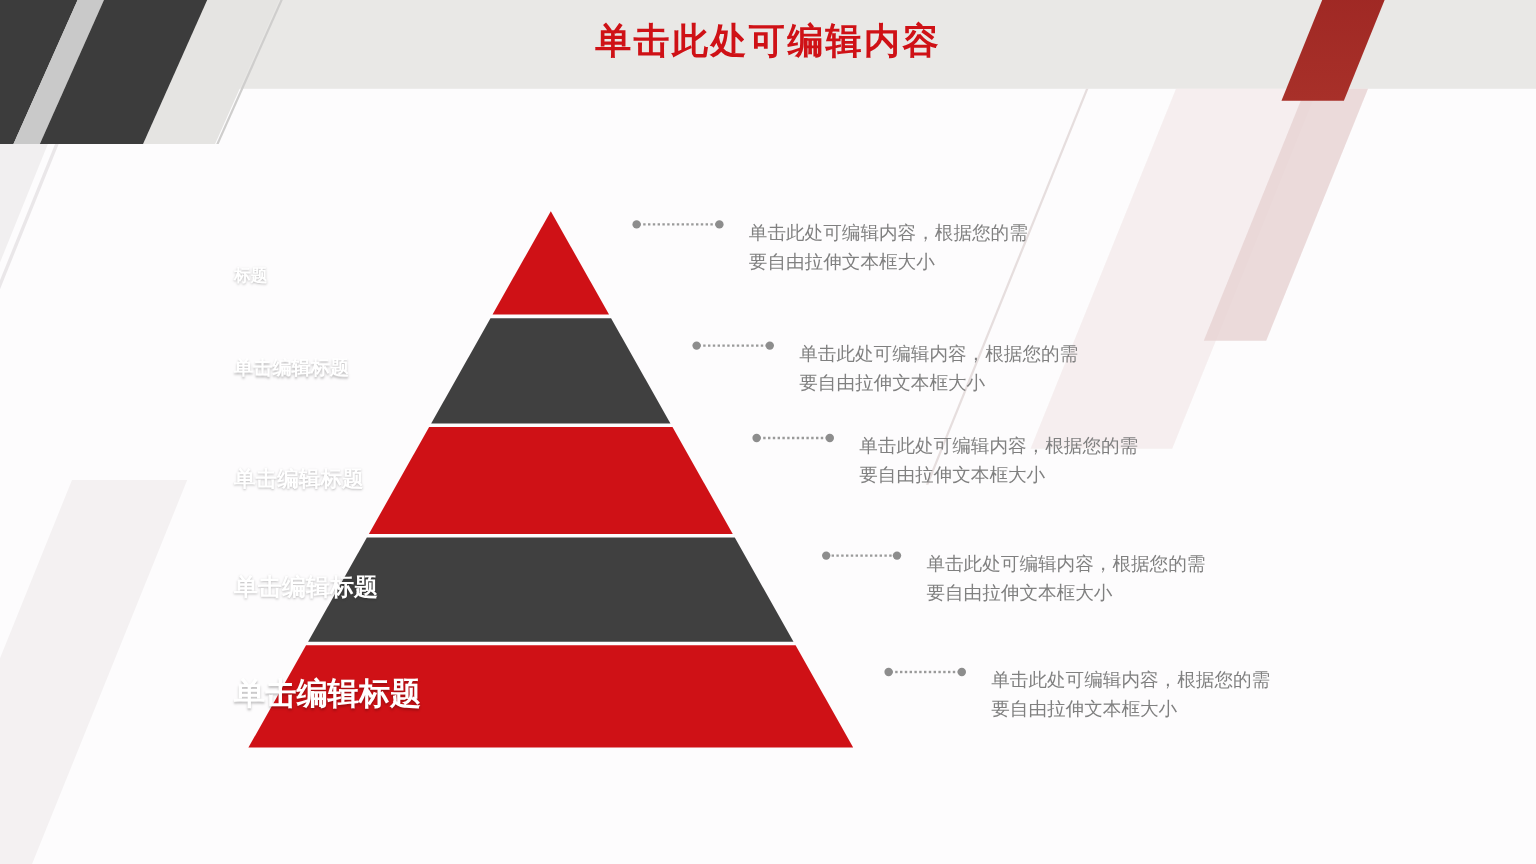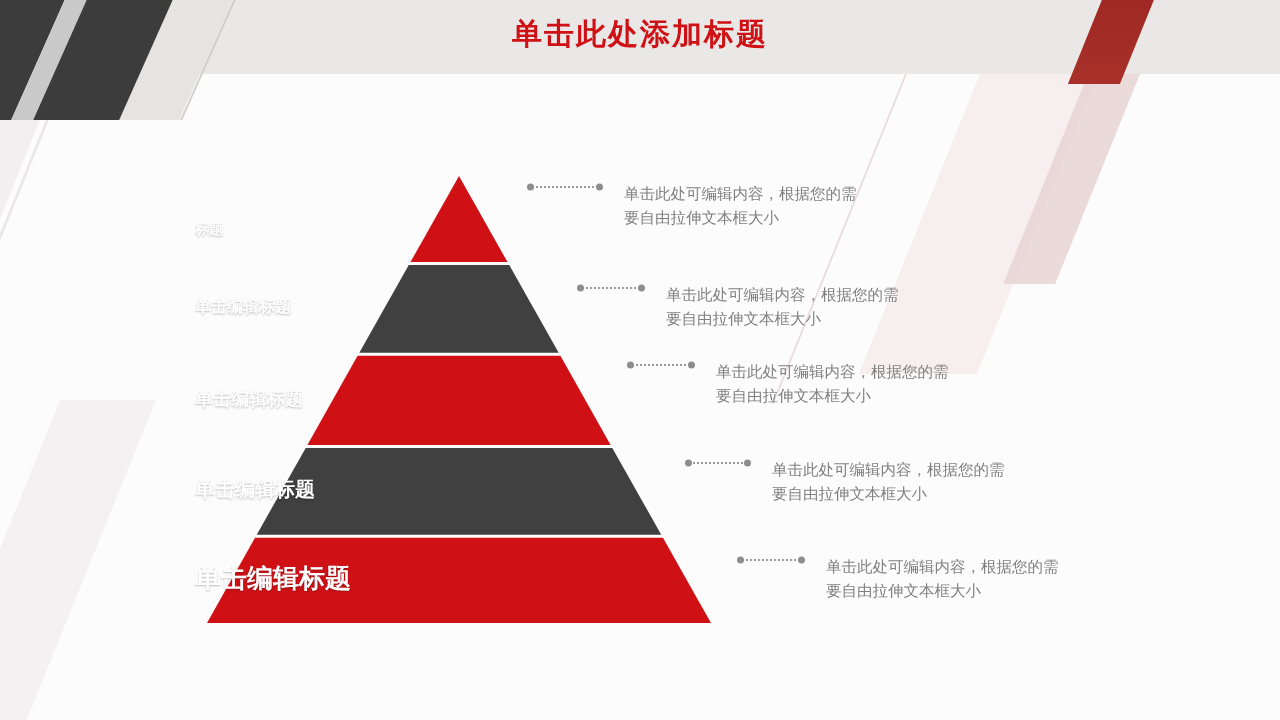--- a/index.html
+++ b/index.html
@@ -238,21 +238,21 @@
     <div class="stripe stripe-pink-wide"></div>
     <div class="stripe stripe-red-low"></div>
     <div class="stripe stripe-red-top"></div>
     <div class="stripe stripe-light-a"></div>
     <div class="stripe stripe-hair-a"></div>
     <div class="stripe stripe-dark-a"></div>
     <div class="stripe stripe-gray-a"></div>
     <div class="stripe stripe-dark-b"></div>
   </div>
 
-  <div class="slide-title">单击此处添加标题</div>
+  <div class="slide-title">单击此处可编辑内容</div>
 
   <div id="pyramid">
     <svg width="530" height="470" viewBox="0 0 530 470">
       <g id="pyramid-tiers">
           <polygon points="264,8 312.5463624161074,94.11200000000001 215.4536375838926,94.11200000000001" fill="#cf1116"></polygon>
           <polygon points="213.76236241610738,97.11200000000001 314.23763758389265,97.11200000000001 363.7023624161074,184.853 164.2976375838926,184.853" fill="#404040"></polygon>
           <polygon points="162.60636241610737,187.853 365.39363758389266,187.853 415.6143624161074,276.935 112.38563758389262,276.935" fill="#cf1116"></polygon>
           <polygon points="110.69436241610737,279.935 417.30563758389263,279.935 466.2663624161074,366.78200000000004 61.7336375838926,366.78200000000004" fill="#404040"></polygon>
           <polygon points="60.04236241610735,369.78200000000004 467.9576375838926,369.78200000000004 516,455 12,455" fill="#cf1116"></polygon>
         </g>

